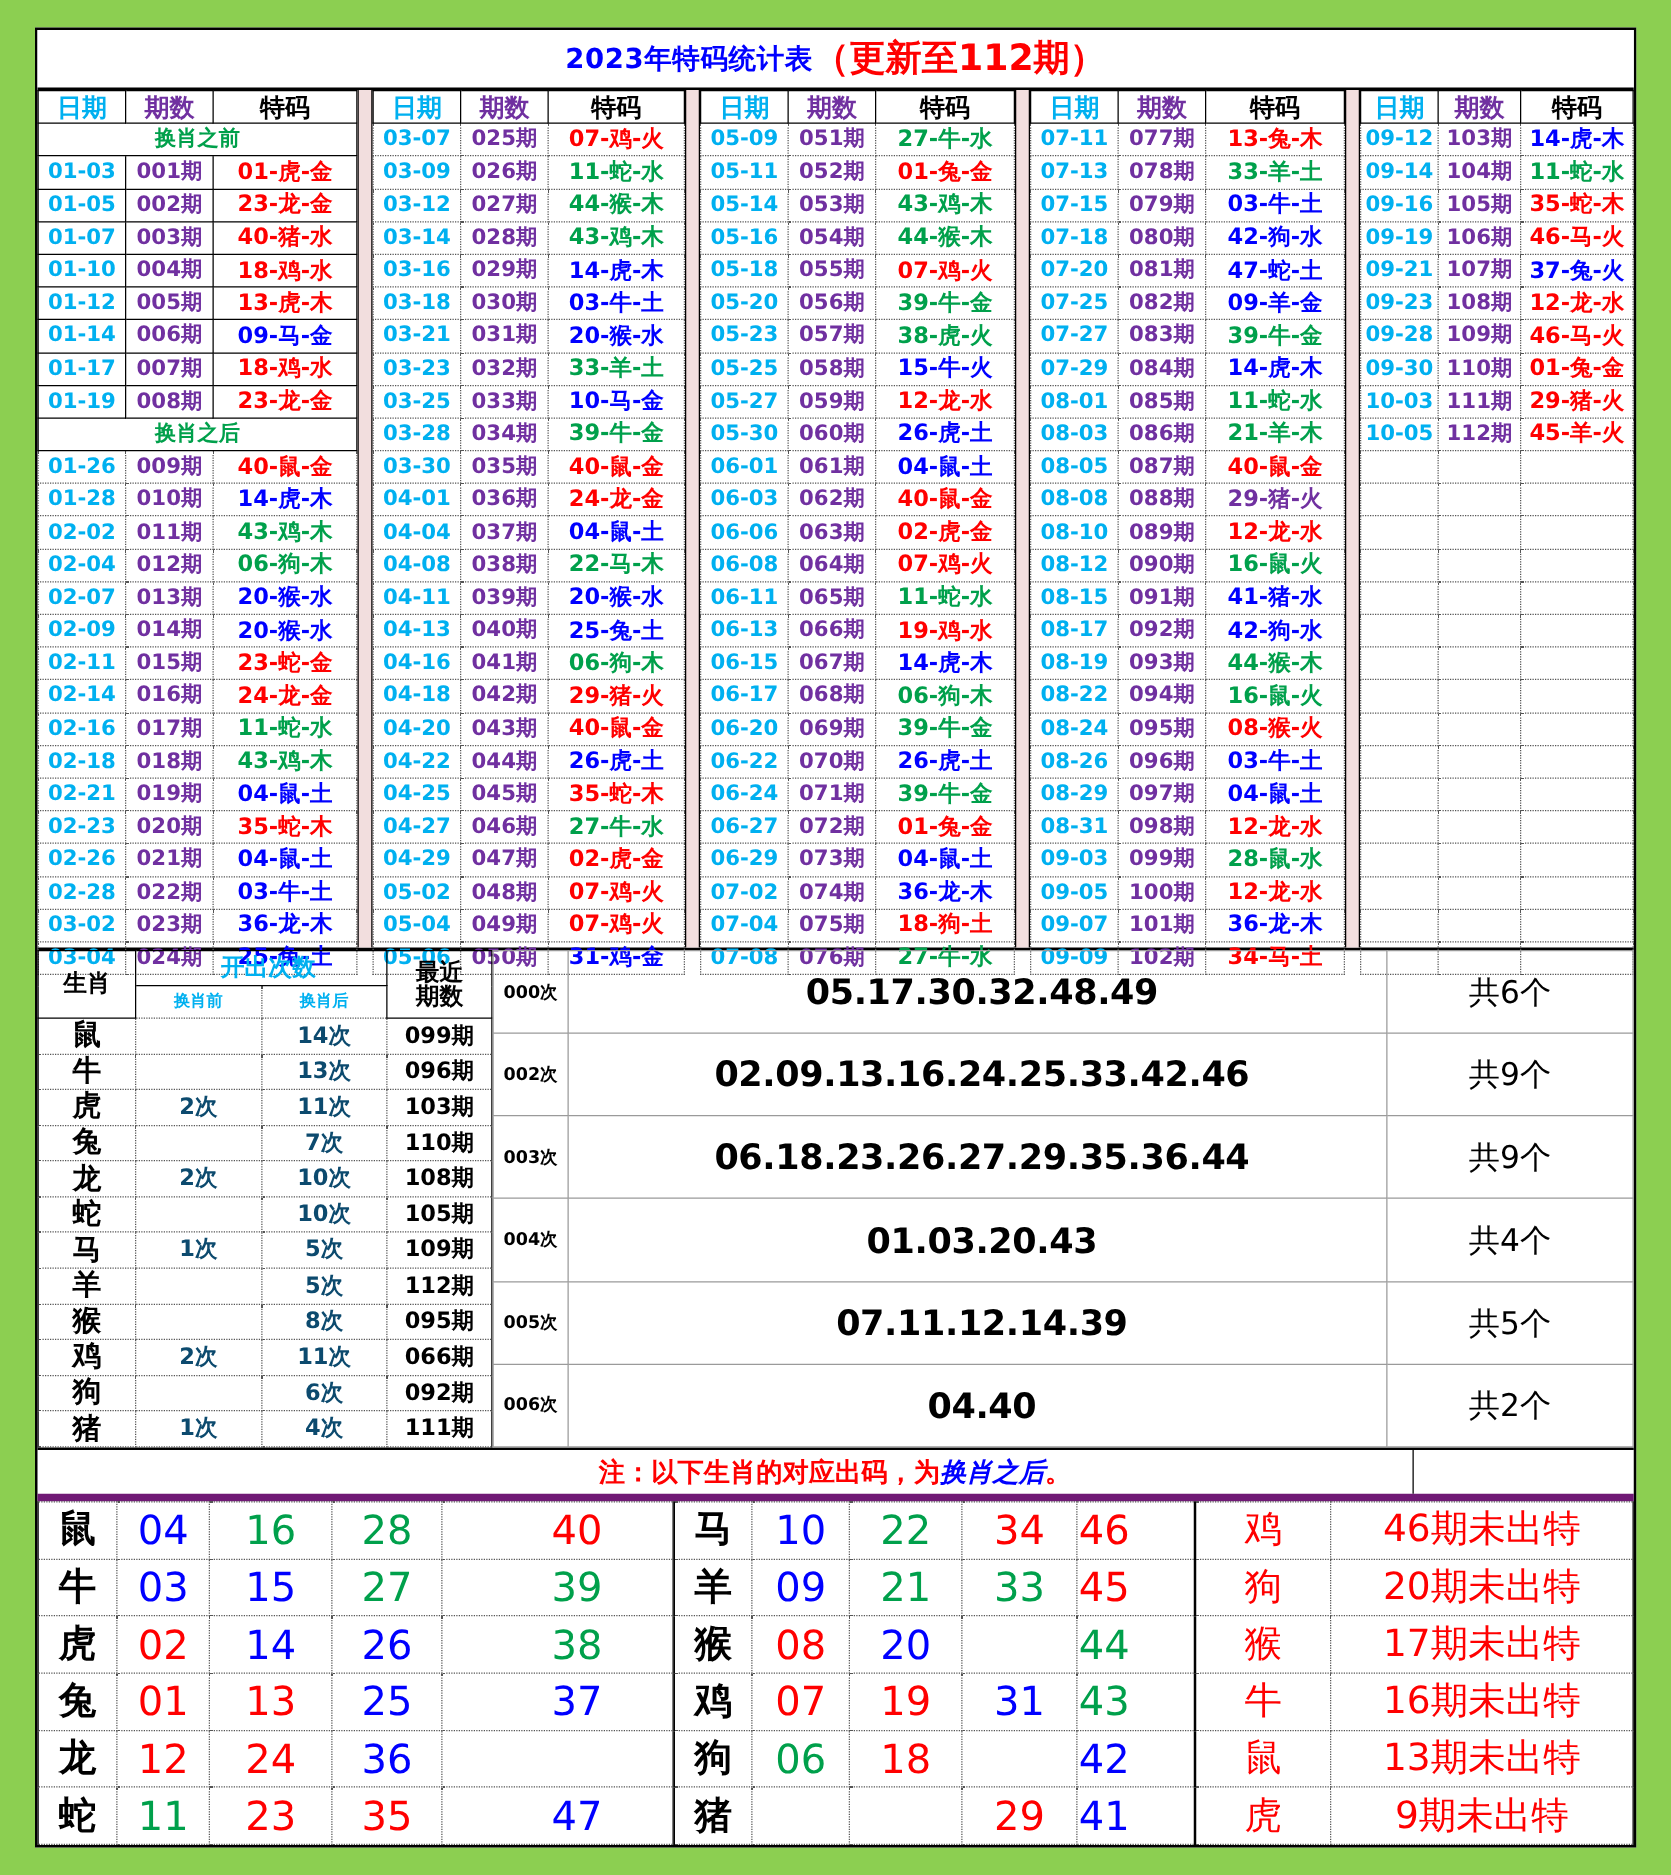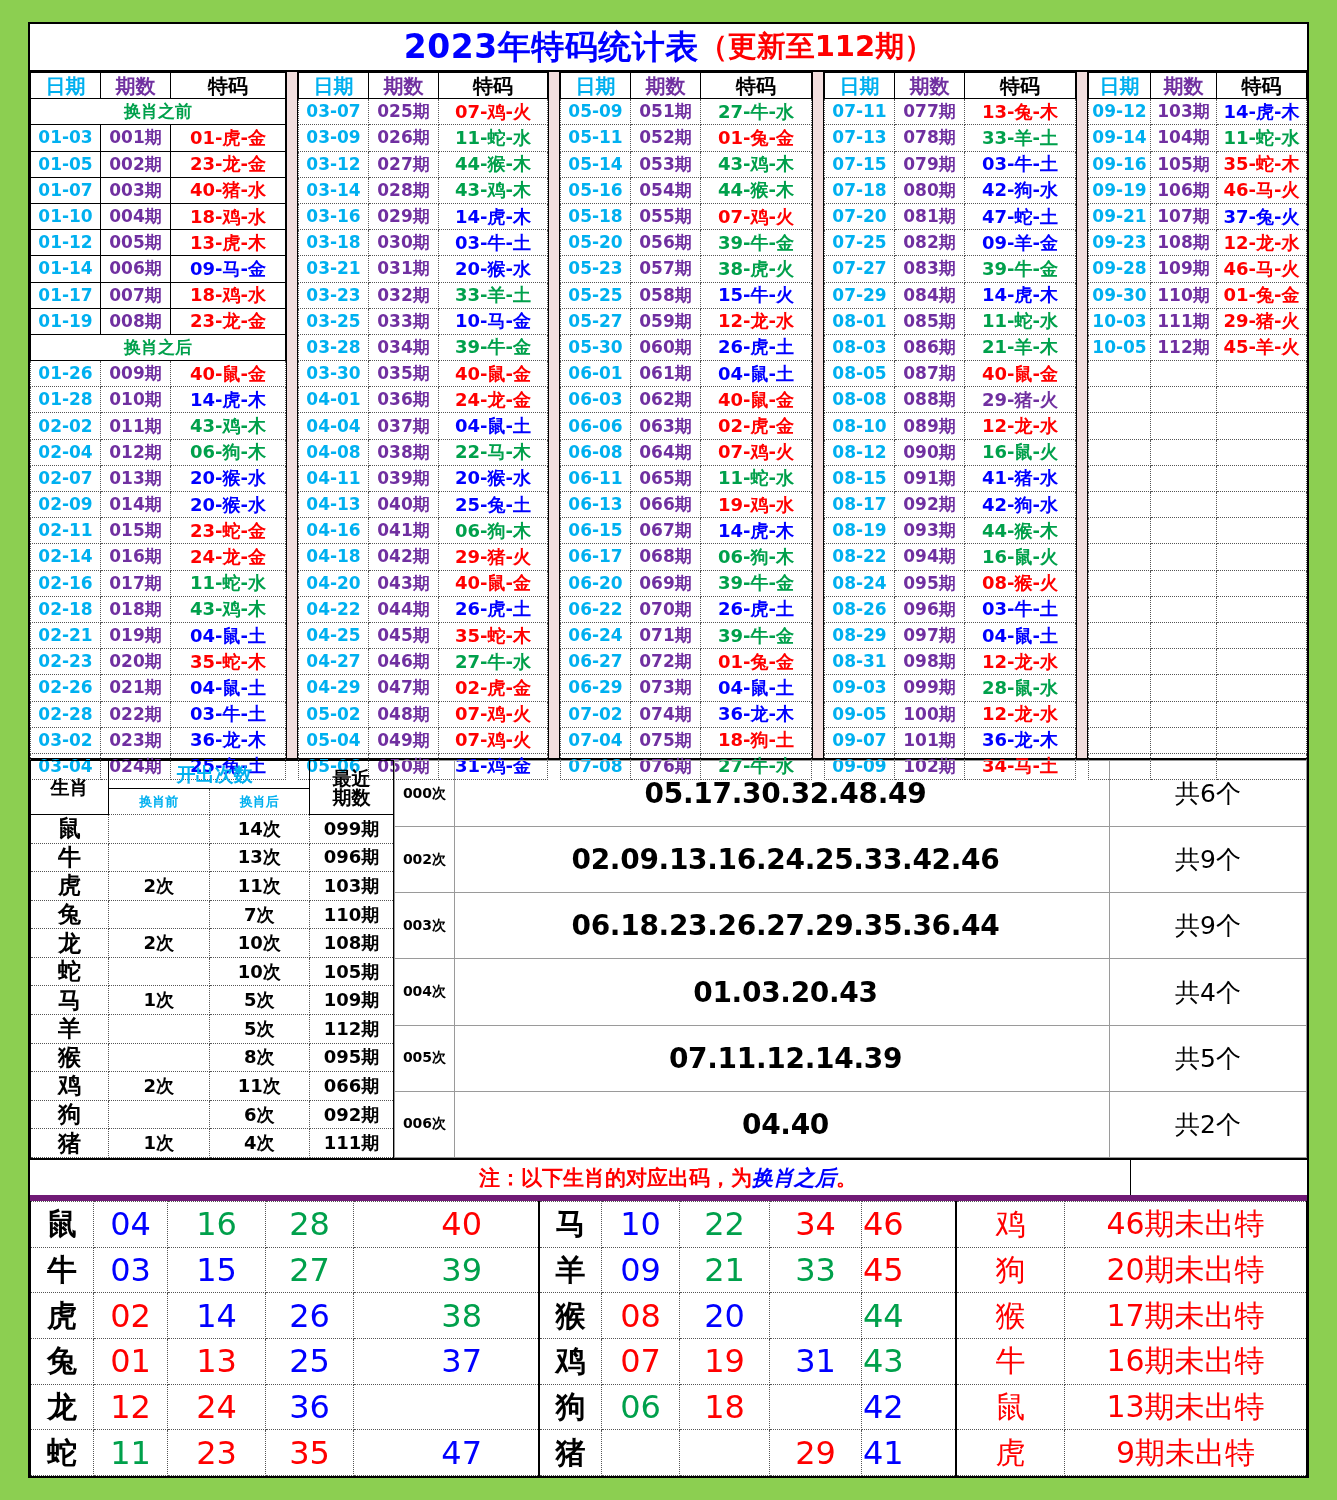--- a/index.html
+++ b/index.html
@@ -16,21 +16,21 @@
     background:#ffffff;
     border:2px solid #000;
     display:flex; flex-direction:column;
   }
   
   .title-bar {
     height:48px; border-bottom:2px solid #000;
     display:flex; align-items:center; justify-content:center;
     background:#fff;
   }
-  .title-bar .t1 { color:#0000ff; font-size:33px; font-weight:bold; letter-spacing:.5px;}
+  .title-bar .t1 { color:#0000ff; font-size:22px; font-weight:bold; letter-spacing:.5px;}
   .title-bar .t2 { color:#ff0000; font-size:29px; font-weight:bold; }
 
   
   .draw-wrap { display:flex; border-bottom:2px solid #000; height:688px; }
   .draw-col { display:flex; flex-direction:column; }
   .sep { width:12px; background:#F2DEDE; border-left:1px solid #000; border-right:1px solid #000;}
   table.draw { border-collapse:collapse; width:100%; table-layout:fixed; }
   table.draw th, table.draw td {
     height:26.2px; padding:0 1px; text-align:center; white-space:nowrap;
     font-size:17px; font-weight:bold; line-height:1;
@@ -54,21 +54,21 @@
 
   
   .stats-wrap { display:flex; border-bottom:2px solid #000; height:400px; }
   table.zodiac { border-collapse:collapse; table-layout:fixed; }
   table.zodiac th, table.zodiac td { text-align:center; white-space:nowrap; line-height:1; }
   table.zodiac th.zh-main { font-size:19px; font-weight:bold; color:#000; border:1px solid #000; }
   table.zodiac th.zh-sub  { font-size:13px; font-weight:bold; color:#00b0f0; border:1px dotted #555; }
   table.zodiac th.zh-cnt  { font-size:19px; font-weight:bold; color:#00b0f0; border:1px solid #000;padding-left:12px;}
   table.zodiac td.z-name  { font-size:23px; font-weight:bold; color:#000; border:1px dotted #555; border-left:1px solid #000;}
   table.zodiac td.z-pre,
-  table.zodiac td.z-post  { font-size:18px; font-weight:bold; color:#000000; border:1px dotted #555; }
+  table.zodiac td.z-post  { font-size:18px; font-weight:bold; color:#0c4a6e; border:1px dotted #555; }
   table.zodiac td.z-last  { font-size:18px; font-weight:bold; color:#000; border:1px dotted #555; border-right:1px solid #000;}
   table.freq { border-collapse:collapse; table-layout:fixed; flex:1; }
   table.freq td { border:1px solid #9a9a9a; height:57px;text-align:center; }
   td.f-label { width:60px; font-size:14px; font-weight:bold; text-align:center; color:#000; border-right:1px solid #9a9a9a;}
   td.f-nums  { font-size:28px; font-weight:bold; color:#000; padding-left:8px; text-align:left; letter-spacing:-.3px;}
   td.f-total { width:197px; font-size:25px; text-align:center; color:#000; }
 
   
   .note-row { display:flex; height:41px; border-bottom:6px solid #701a75;justify-content:center; }
   .note-left { width:925px; display:flex; align-items:center; justify-content:center;

